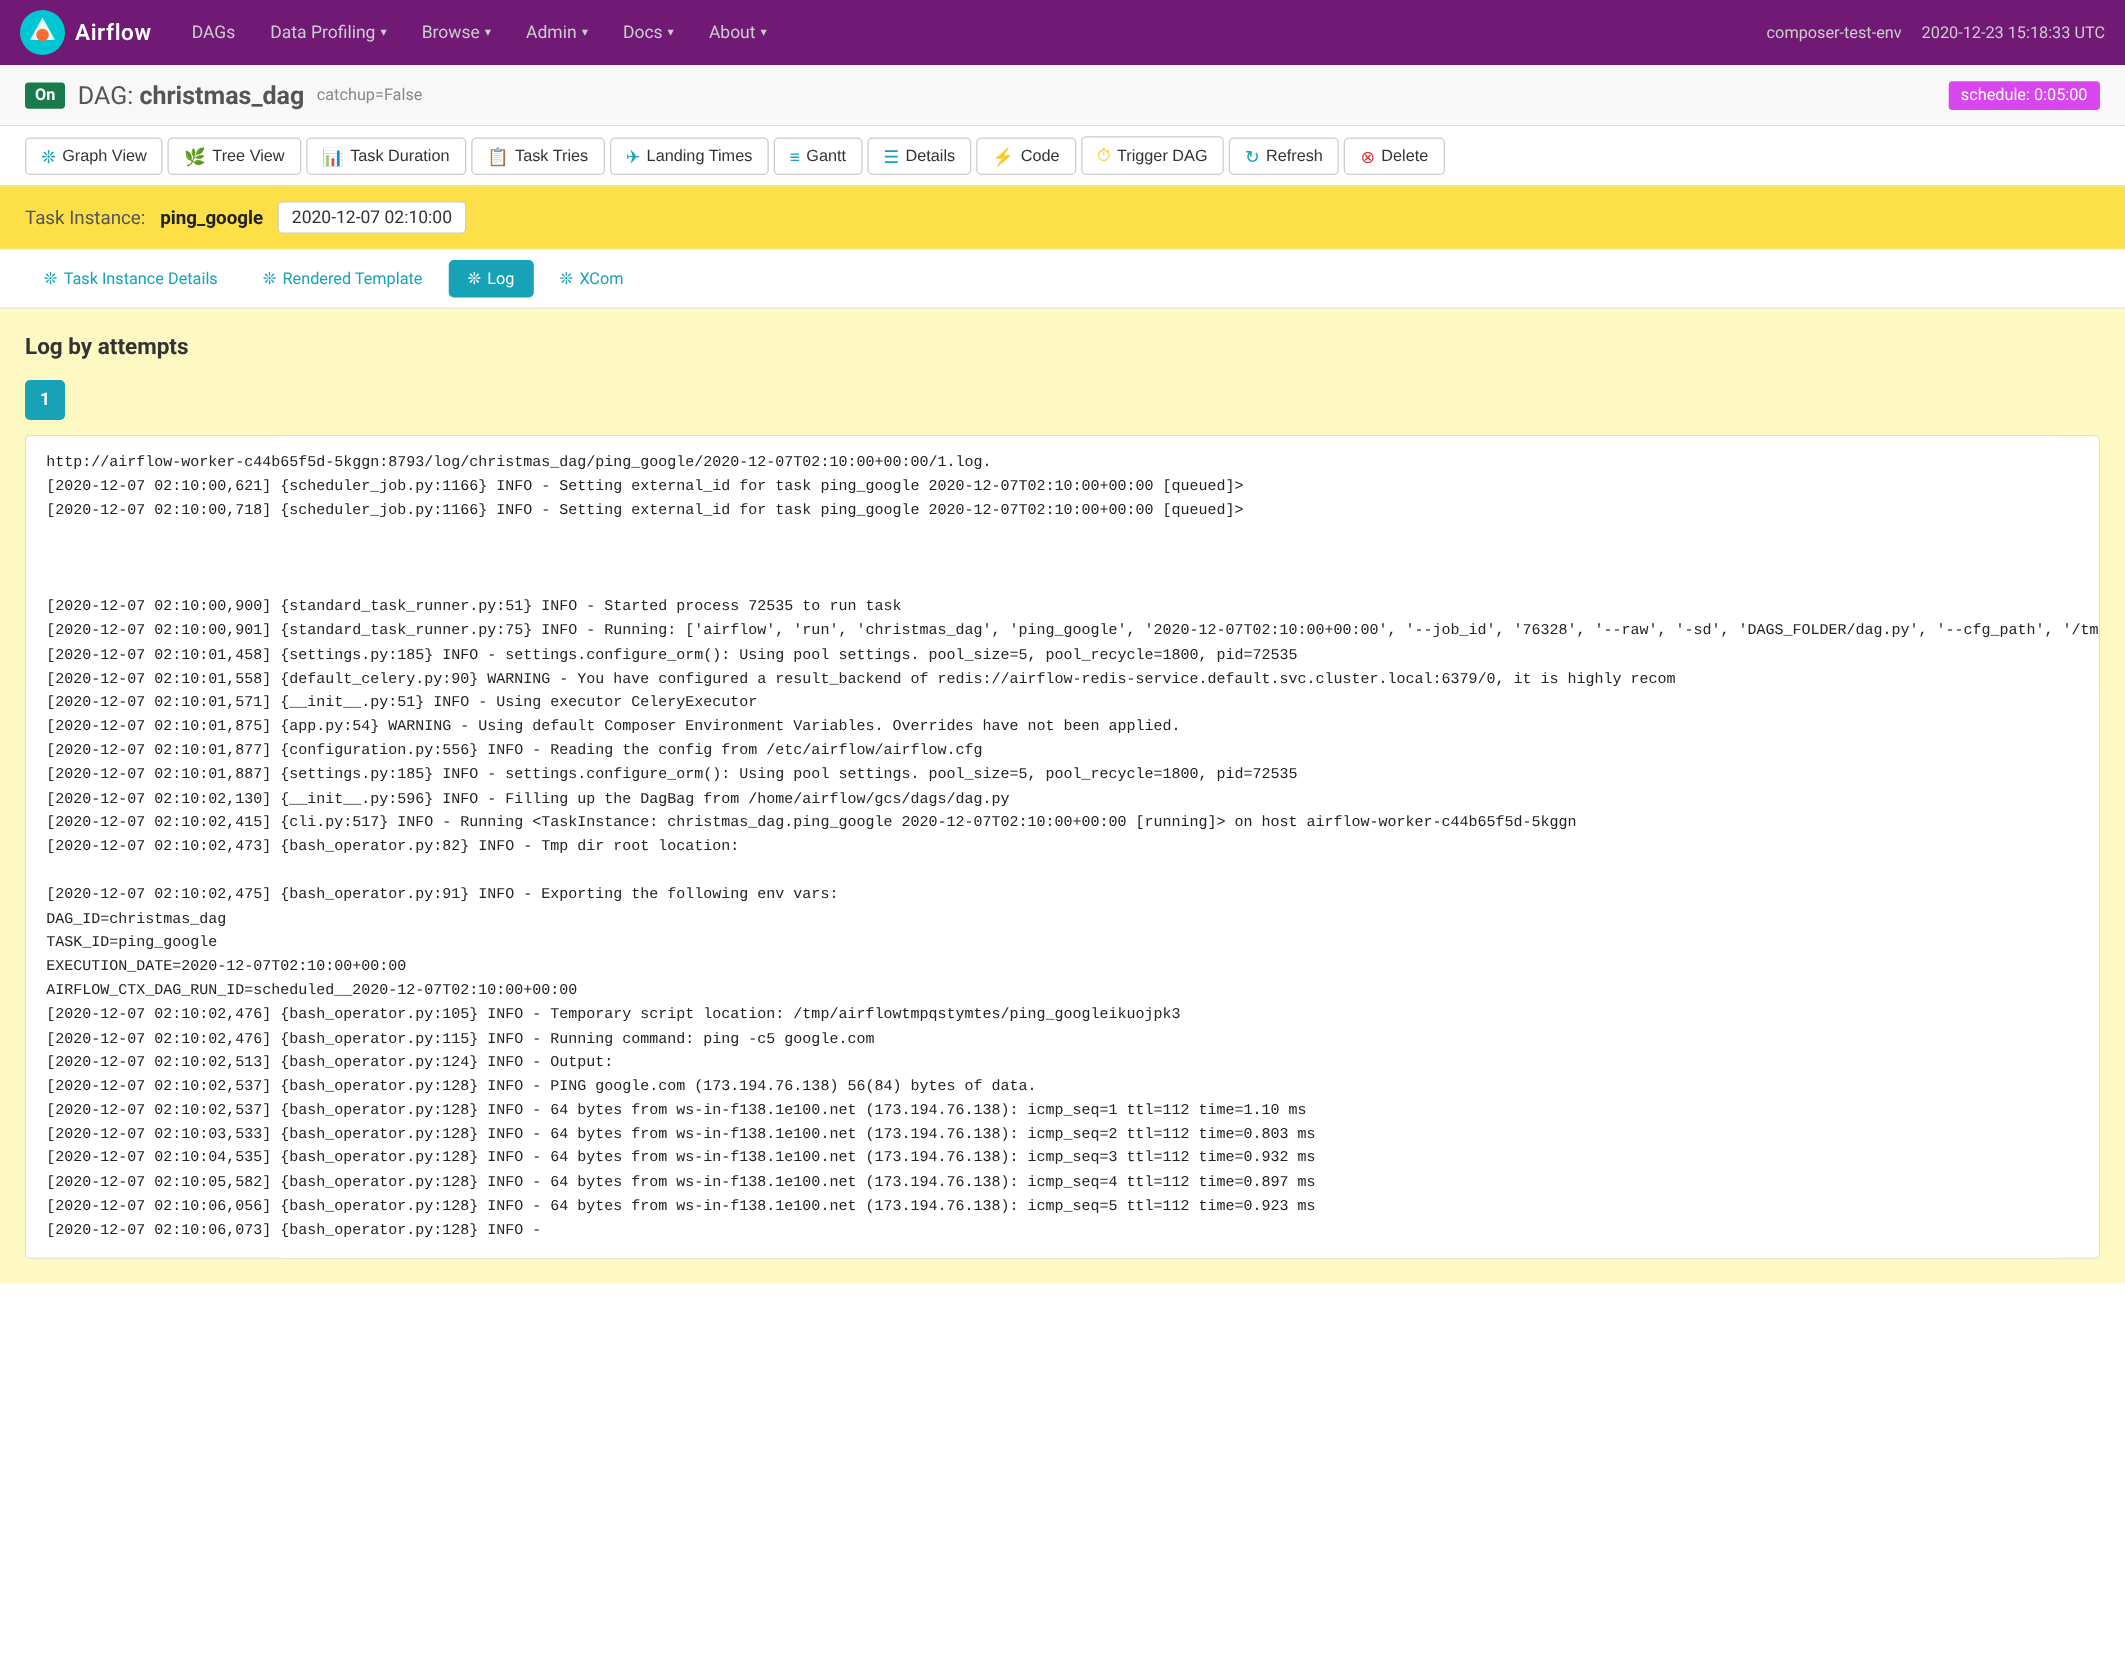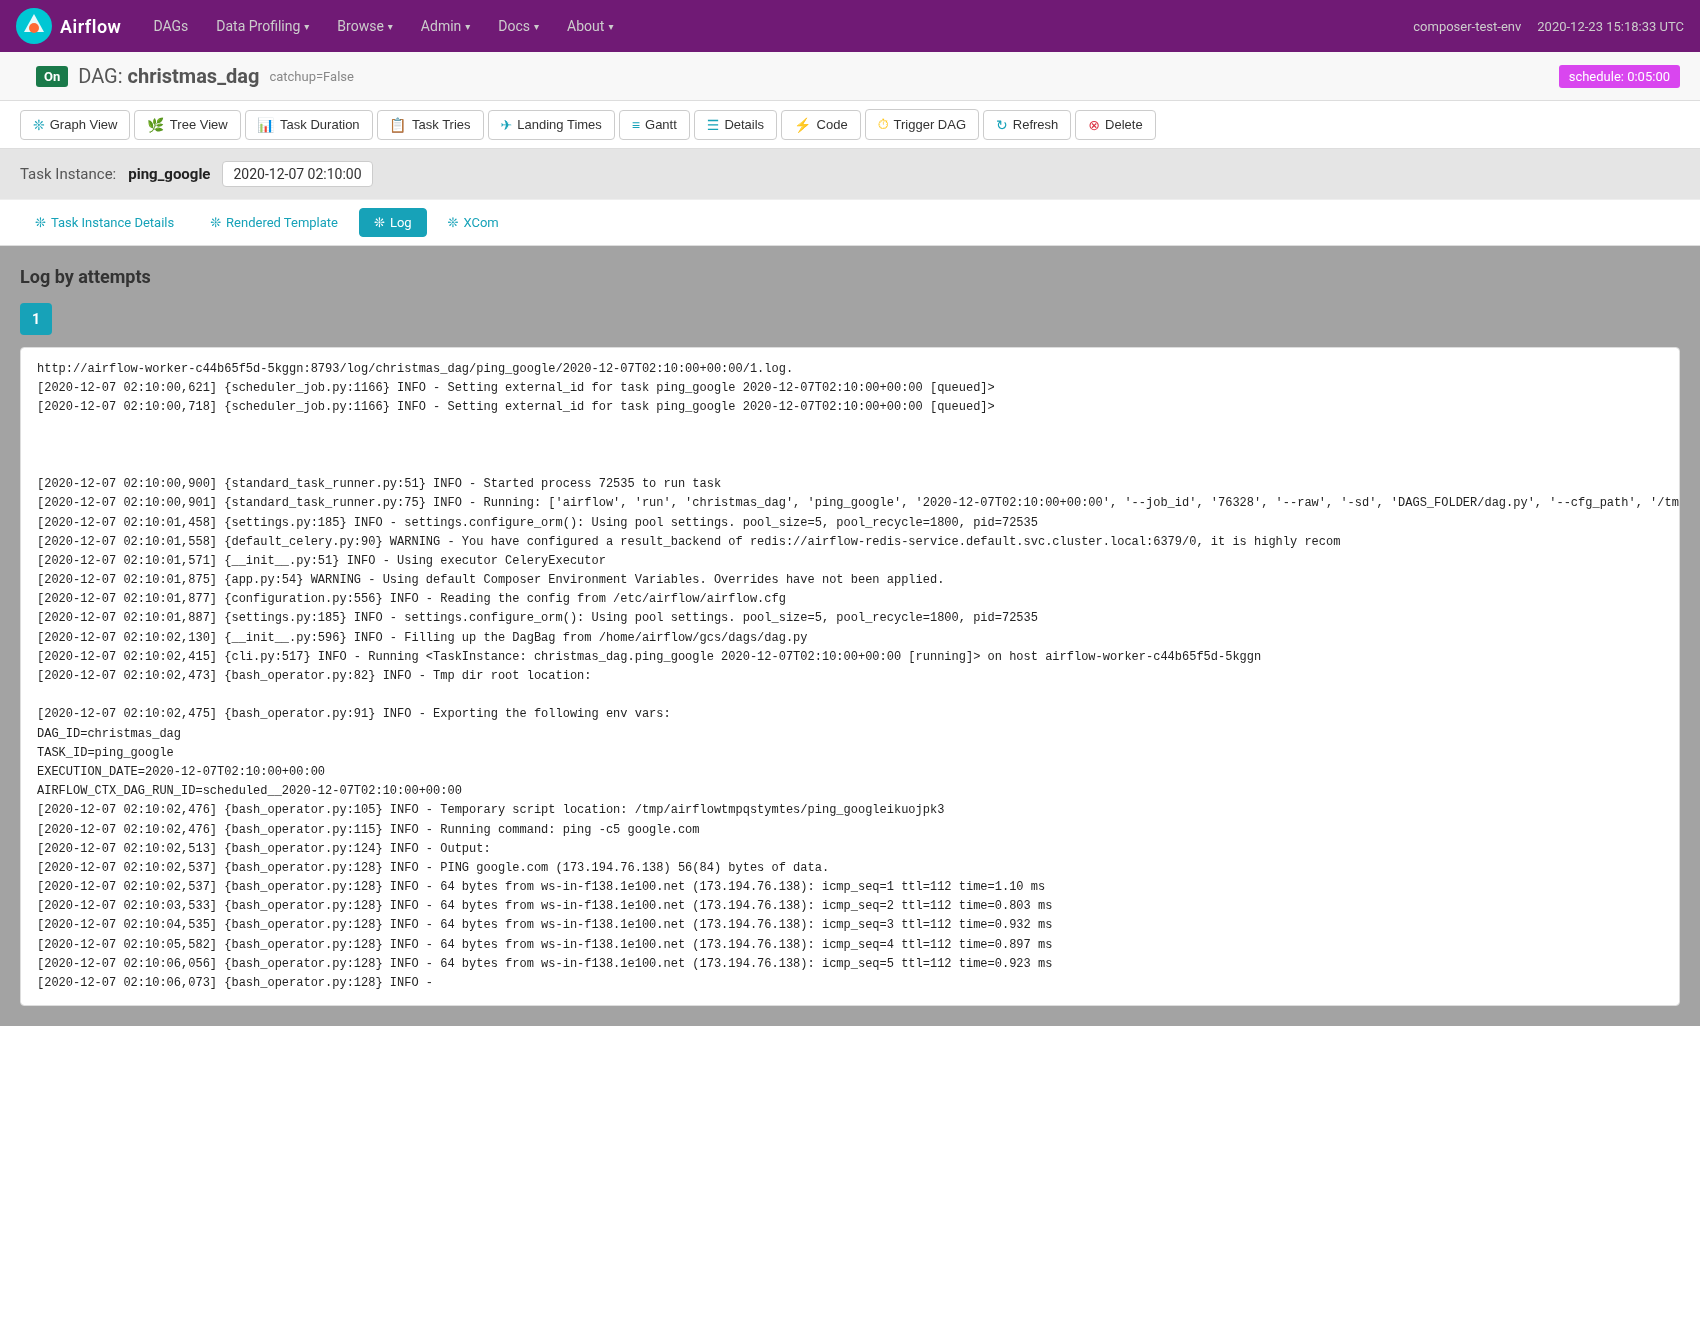--- a/index.html
+++ b/index.html
@@ -65,21 +65,20 @@
       align-items: center;
       gap: 10px;
     }
     .on-badge {
       background: #1a7a4a;
       color: #fff;
       padding: 3px 8px;
       border-radius: 3px;
       font-size: 13px;
       font-weight: bold;
-      margin-left: 16px;
     }
     .dag-label {
       font-size: 20px;
       color: #555;
     }
     .catchup-label {
       font-size: 13px;
       color: #888;
     }
     .schedule-badge {
@@ -120,21 +119,21 @@
     .toolbar-btn.trigger .icon { color: #ffc107; }
     .toolbar-btn.code .icon { color: #6c757d; }
 
     
     .task-instance-bar {
       padding: 12px 20px;
       display: flex;
       align-items: center;
       gap: 12px;
       border-bottom: 1px solid #eee;
-      background: #e5e5e5;
+      background: #fde047;
     }
     .task-instance-label { color: #555; font-size: 15px; }
     .task-instance-name { font-weight: bold; color: #222; font-size: 15px; }
     .task-instance-date {
       background: #fff;
       border: 1px solid #ccc;
       border-radius: 4px;
       padding: 4px 10px;
       font-size: 14px;
       color: #333;
@@ -165,21 +164,21 @@
     .sub-tab.active {
       background: #17a2b8;
       color: #fff;
       border-color: #17a2b8;
     }
     .sub-tab .icon { font-size: 13px; }
 
     
     .content {
       padding: 20px;
-      background: #a3a3a3;
+      background: #fef9c3;
     }
     .log-attempts-title {
       font-size: 18px;
       font-weight: bold;
       color: #333;
       margin-bottom: 16px;
     }
     .attempt-badge {
       background: #17a2b8;
       color: #fff;

